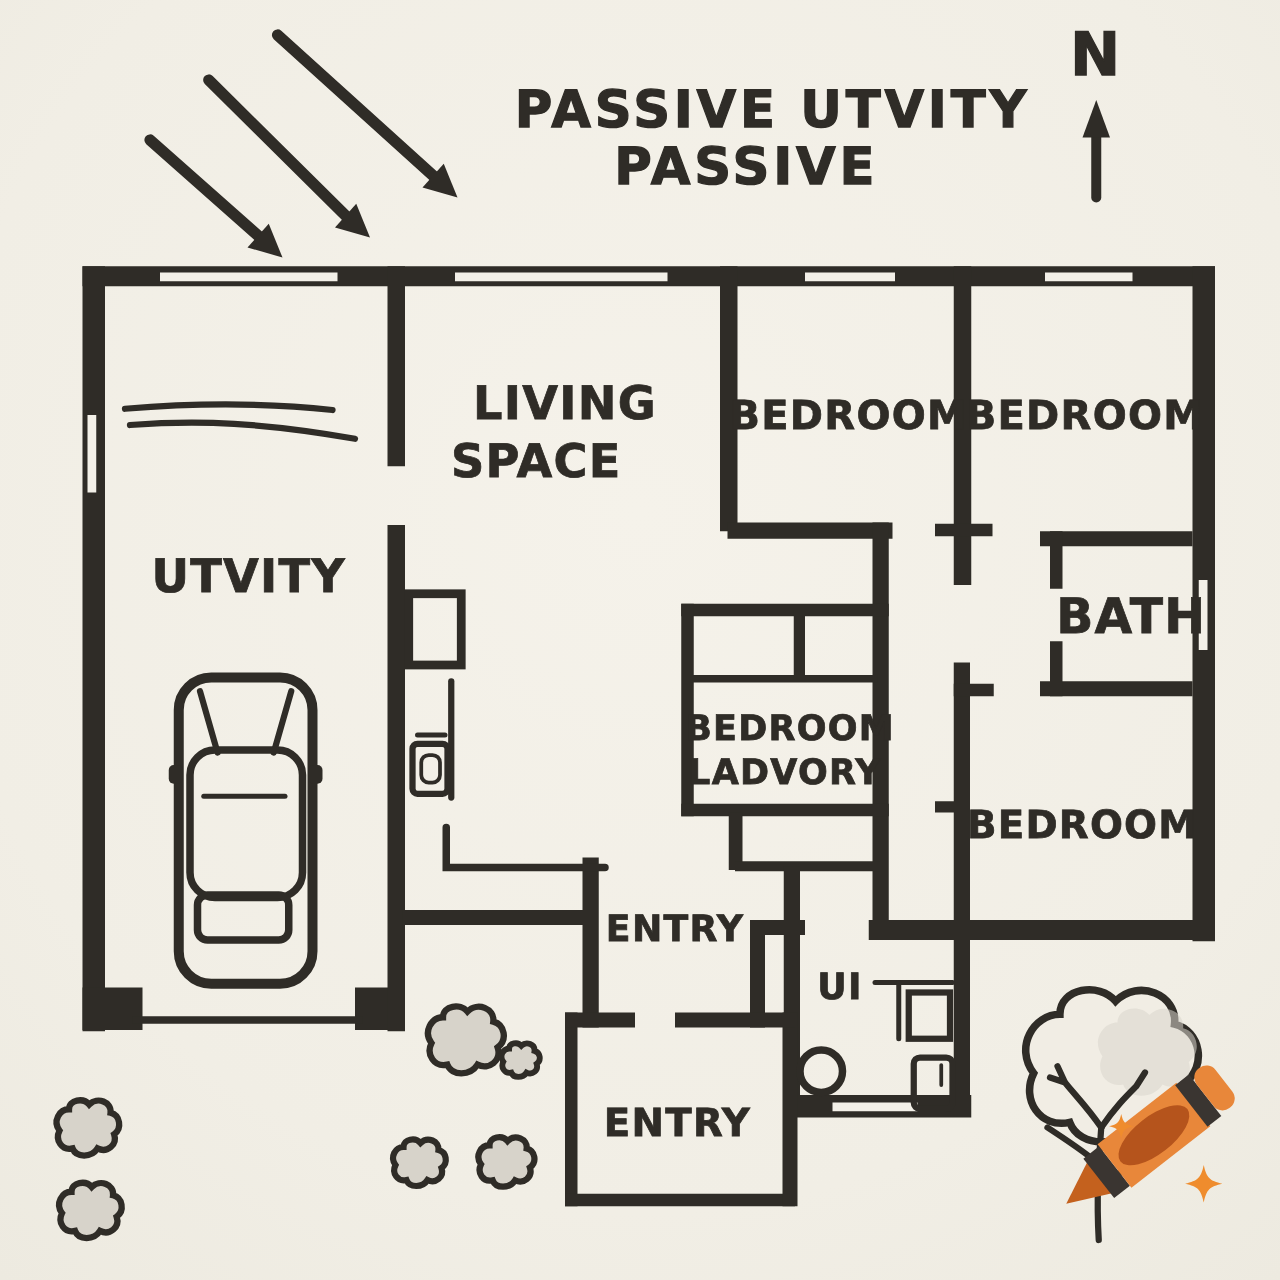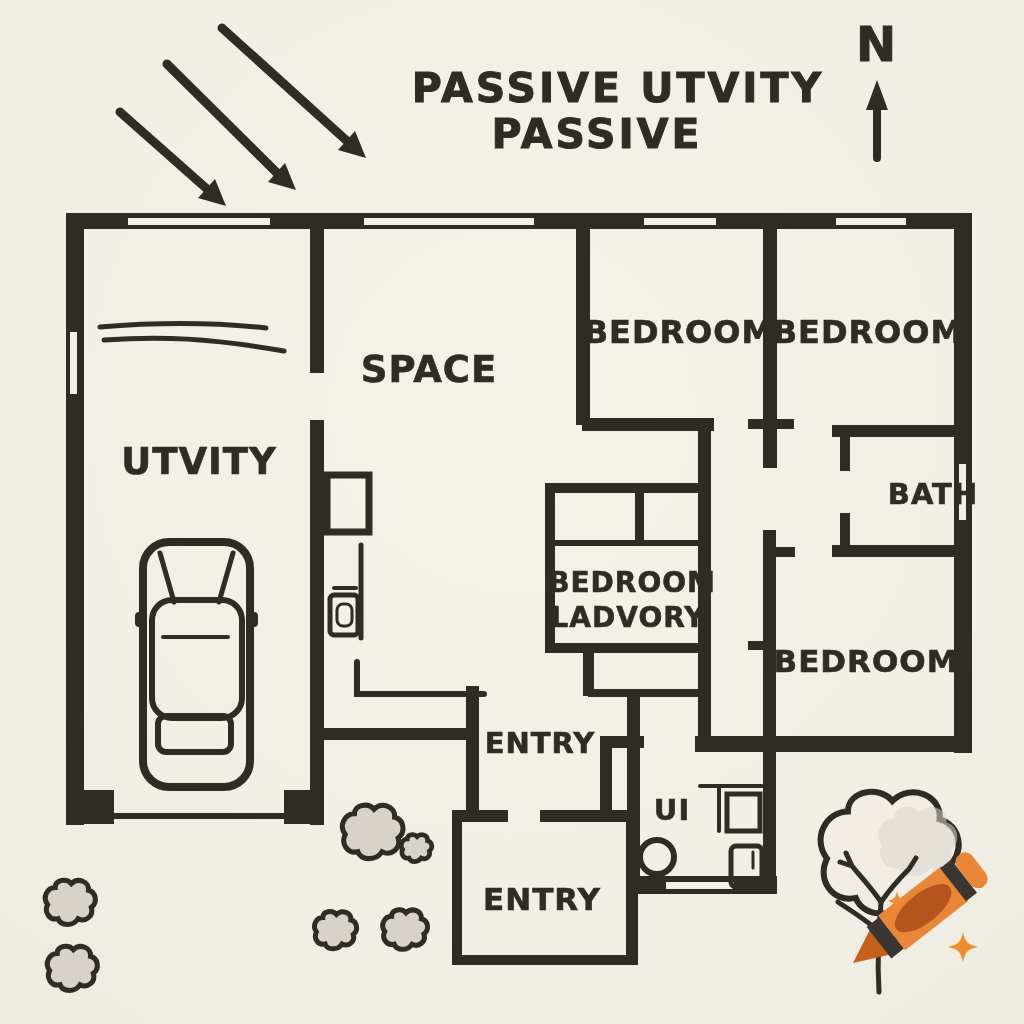--- a/index.html
+++ b/index.html
@@ -168,24 +168,25 @@
       <use href="#sparkle-shape" transform="translate(963 947) scale(1.15)" fill="#ef8c2d"></use>
     </g>
   </svg>
 
   <div class="lbl title" style="left:618px;top:88px;font-size:41px;">PASSIVE UTVITY</div>
   <div class="lbl title" style="left:597px;top:134px;font-size:41px;">PASSIVE</div>
 
   <div class="lbl compass-n" style="left:876px;top:44px;font-size:48px;">N</div>
 
   <div class="lbl" style="left:199px;top:461px;font-size:37px;">UTVITY</div>
+  <div class="lbl" style="left:452px;top:323px;font-size:37px;">LIVING</div>
   <div class="lbl" style="left:429px;top:369px;font-size:37px;">SPACE</div>
   <div class="lbl" style="left:679px;top:332px;font-size:32px;">BEDROOM</div>
   <div class="lbl" style="left:868px;top:332px;font-size:32px;">BEDROOM</div>
-  <div class="lbl" style="left:905px;top:494px;font-size:29px;margin-left:28px;">BATH</div>
+  <div class="lbl" style="left:905px;top:494px;font-size:39px;">BATH</div>
   <div class="lbl" style="left:866px;top:661px;font-size:31px;">BEDROOM</div>
   <div class="lbl" style="left:632px;top:583px;font-size:28px;">BEDROOM</div>
   <div class="lbl" style="left:628px;top:618px;font-size:28px;text-align:right;">LADVORY</div>
   <div class="lbl" style="left:540px;top:743px;font-size:29px;">ENTRY</div>
   <div class="lbl" style="left:542px;top:899px;font-size:31px;">ENTRY</div>
-  <div class="lbl" style="left:672px;top:810px;font-size:29px;">UI</div>
+  <div class="lbl" style="left:672px;top:790px;font-size:29px;">UI</div>
 
 </div>
 
 </body></html>

